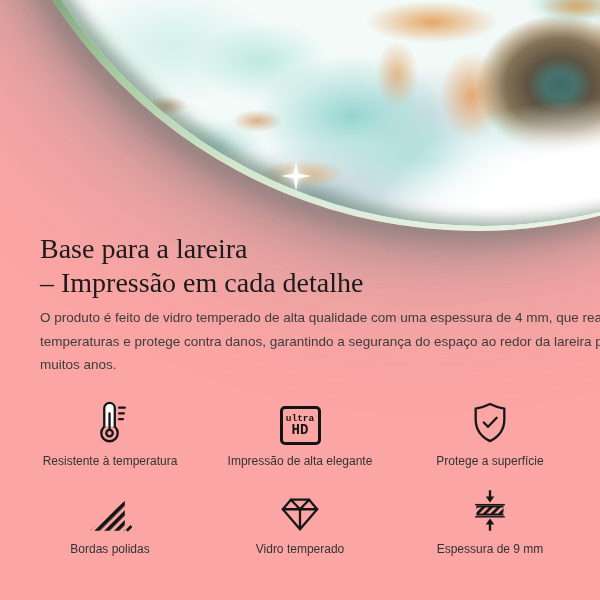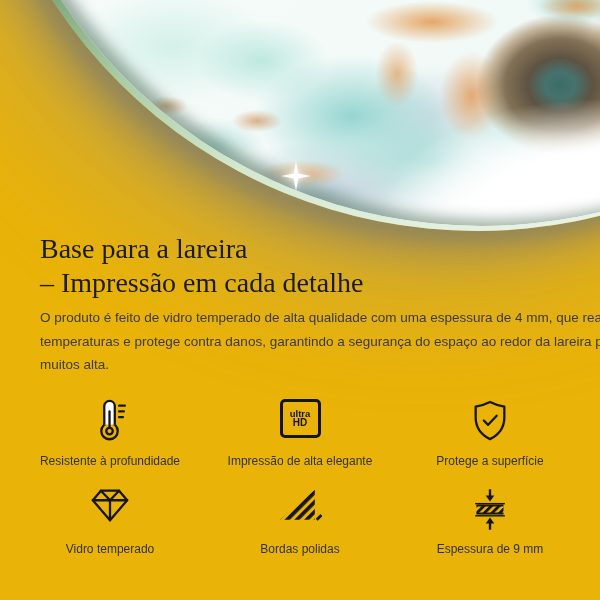--- a/index.html
+++ b/index.html
@@ -1,18 +1,18 @@
 <!DOCTYPE html>
 <html><head>
 <meta charset="utf-8">
 <style>
   * { margin:0; padding:0; box-sizing:border-box; }
   html,body { background:#fff; }
   .screen {
-    position:relative; width:600px; height:600px; background:#eab308;
+    position:relative; width:600px; height:600px; background:#fca5a5;
     overflow:hidden; font-family:"Liberation Sans", sans-serif;
   }
   
   .hero { position:absolute; inset:0; }
   .glass-edge {
     position:absolute; left:-29px; top:-781px; width:1012px; height:1012px;
     border-radius:50%;
     background: linear-gradient(160deg,#7ea77c 58%,#a9cba5 66%,#d3e8d0 76%,#eaf4e8 90%);
     box-shadow: -20px 26px 42px rgba(118,118,118,.45),
                 -8px 12px 16px rgba(105,115,105,.35),
@@ -60,30 +60,30 @@
     position:absolute; left:40px; top:306px; width:545px;
     font-size:13.5px; line-height:23.6px; color:#3c3c3c;
   }
   .desc span { display:block; white-space:nowrap; }
   
   .features {
     position:absolute; left:15px; top:399px; width:570px;
     display:grid; grid-template-columns:repeat(3,1fr); row-gap:19px;
   }
   .feature { display:flex; flex-direction:column; align-items:center; }
-  .icon-box { height:46px; display:flex; align-items:flex-start; justify-content:center; }
+  .icon-box { height:46px; display:flex; align-items:flex-end; justify-content:center;font-family:Liberation Mono, monospace; }
   .feature-label { margin-top:9px; font-size:12px; color:#333333; }
   .icon-stroke { stroke:#161616; fill:none; stroke-width:2.4; stroke-linecap:round; stroke-linejoin:round; }
   .hd-badge {
     width:41px; height:39px; border:3px solid #141414; border-radius:5px;
     display:flex; flex-direction:column; align-items:center; justify-content:center;
     color:#141414;
   }
   .hd-badge .ultra { font-size:9.5px; font-weight:700; line-height:1; }
-  .hd-badge .hd    { font-size:10px;  font-weight:700; line-height:1; margin-top:0; }
+  .hd-badge .hd    { font-size:14px;  font-weight:700; line-height:1; margin-top:0; }
 </style>
 </head>
 <body>
 
 <div class="screen">
 
   <div class="hero">
     <div class="glass-edge"></div>
     <div class="glass-face"></div>
     <svg class="sparkle" viewBox="0 0 30 30">
@@ -93,38 +93,38 @@
   </div>
 
   <h1 class="title">
     <span>Base para a lareira</span>
     <span>– Impressão em cada detalhe</span>
   </h1>
 
   <p class="desc">
     <span>O produto é feito de vidro temperado de alta qualidade com uma espessura de 4 mm, que realça</span>
     <span>temperaturas e protege contra danos, garantindo a segurança do espaço ao redor da lareira por</span>
-    <span>muitos alta.</span>
+    <span>muitos anos.</span>
   </p>
 
   <div class="features">
 
     <div class="feature">
       <div class="icon-box">
         <svg width="34" height="44" viewBox="0 0 34 46">
           <circle class="icon-stroke" cx="16.5" cy="33.5" r="8.6"></circle>
           <path d="M11,27 L11,7.5 A5.5,5.5 0 0 1 22,7.5 L22,27" fill="#ffffff" stroke="#161616" stroke-width="2.4" stroke-linejoin="round"></path>
           <line class="icon-stroke" x1="16.5" y1="13" x2="16.5" y2="30" stroke-width="2.6"></line>
           <circle class="icon-stroke" cx="16.5" cy="33.5" r="3.4"></circle>
           <line class="icon-stroke" x1="26.5" y1="7" x2="32.5" y2="7"></line>
           <line class="icon-stroke" x1="26.5" y1="13" x2="31.5" y2="13"></line>
           <line class="icon-stroke" x1="26.5" y1="19" x2="30.5" y2="19"></line>
         </svg>
       </div>
-      <div class="feature-label">Resistente à profundidade</div>
+      <div class="feature-label">Resistente à temperatura</div>
     </div>
 
     <div class="feature">
       <div class="icon-box">
         <div class="hd-badge">
           <span class="ultra">ultra</span>
           <span class="hd">HD</span>
         </div>
       </div>
       <div class="feature-label">Impressão de alta elegante</div>
@@ -135,43 +135,43 @@
         <svg width="42" height="44" viewBox="0 0 44 46">
           <path class="icon-stroke" stroke-width="2.6" d="M22,3 C26,5 32,7 37,8 L37,19 C37,30 31,37.5 22,42 C13,37.5 7,30 7,19 L7,8 C12,7 18,5 22,3 Z"></path>
           <path class="icon-stroke" stroke-width="2.6" d="M15.5,22.5 L20,27 L29,17.5"></path>
         </svg>
       </div>
       <div class="feature-label">Protege a superfície</div>
     </div>
 
     <div class="feature">
       <div class="icon-box">
-        <svg width="42" height="37" viewBox="0 0 44 38">
-          <polygon class="icon-stroke" stroke-width="2.2" points="4,13.5 12.5,3.5 31.5,3.5 40,13.5 22,34.5"></polygon>
-          <line class="icon-stroke" stroke-width="2.2" x1="4" y1="13.5" x2="40" y2="13.5"></line>
-          <polyline class="icon-stroke" stroke-width="2.2" points="12.5,3.5 22,13.5 31.5,3.5"></polyline>
-          <line class="icon-stroke" stroke-width="2.2" x1="22" y1="13.5" x2="22" y2="34.5"></line>
-        </svg>
-      </div>
-      <div class="feature-label">Vidro temperado</div>
-    </div>
-
-    <div class="feature">
-      <div class="icon-box">
         <svg width="44" height="35" viewBox="0 0 46 36">
           <defs>
             <pattern id="hatch" width="7.2" height="7.2" patternUnits="userSpaceOnUse" patternTransform="rotate(-45)">
               <rect y="0" width="7.2" height="3.9" fill="#161616"></rect>
             </pattern>
           </defs>
           <polygon points="2,34 38.5,2.5 38.5,34" fill="url(#hatch)"></polygon>
           <line x1="40.5" y1="34" x2="45.5" y2="29" stroke="#161616" stroke-width="3"></line>
         </svg>
       </div>
       <div class="feature-label">Bordas polidas</div>
+    </div>
+
+    <div class="feature">
+      <div class="icon-box">
+        <svg width="42" height="37" viewBox="0 0 44 38">
+          <polygon class="icon-stroke" stroke-width="2.2" points="4,13.5 12.5,3.5 31.5,3.5 40,13.5 22,34.5"></polygon>
+          <line class="icon-stroke" stroke-width="2.2" x1="4" y1="13.5" x2="40" y2="13.5"></line>
+          <polyline class="icon-stroke" stroke-width="2.2" points="12.5,3.5 22,13.5 31.5,3.5"></polyline>
+          <line class="icon-stroke" stroke-width="2.2" x1="22" y1="13.5" x2="22" y2="34.5"></line>
+        </svg>
+      </div>
+      <div class="feature-label">Vidro temperado</div>
     </div>
 
     <div class="feature">
       <div class="icon-box">
         <svg width="40" height="45" viewBox="0 0 44 50">
           <defs>
             <pattern id="hatch2" width="6" height="6" patternUnits="userSpaceOnUse" patternTransform="rotate(-45)">
               <rect y="0" width="6" height="3.2" fill="#161616"></rect>
             </pattern>
           </defs>

